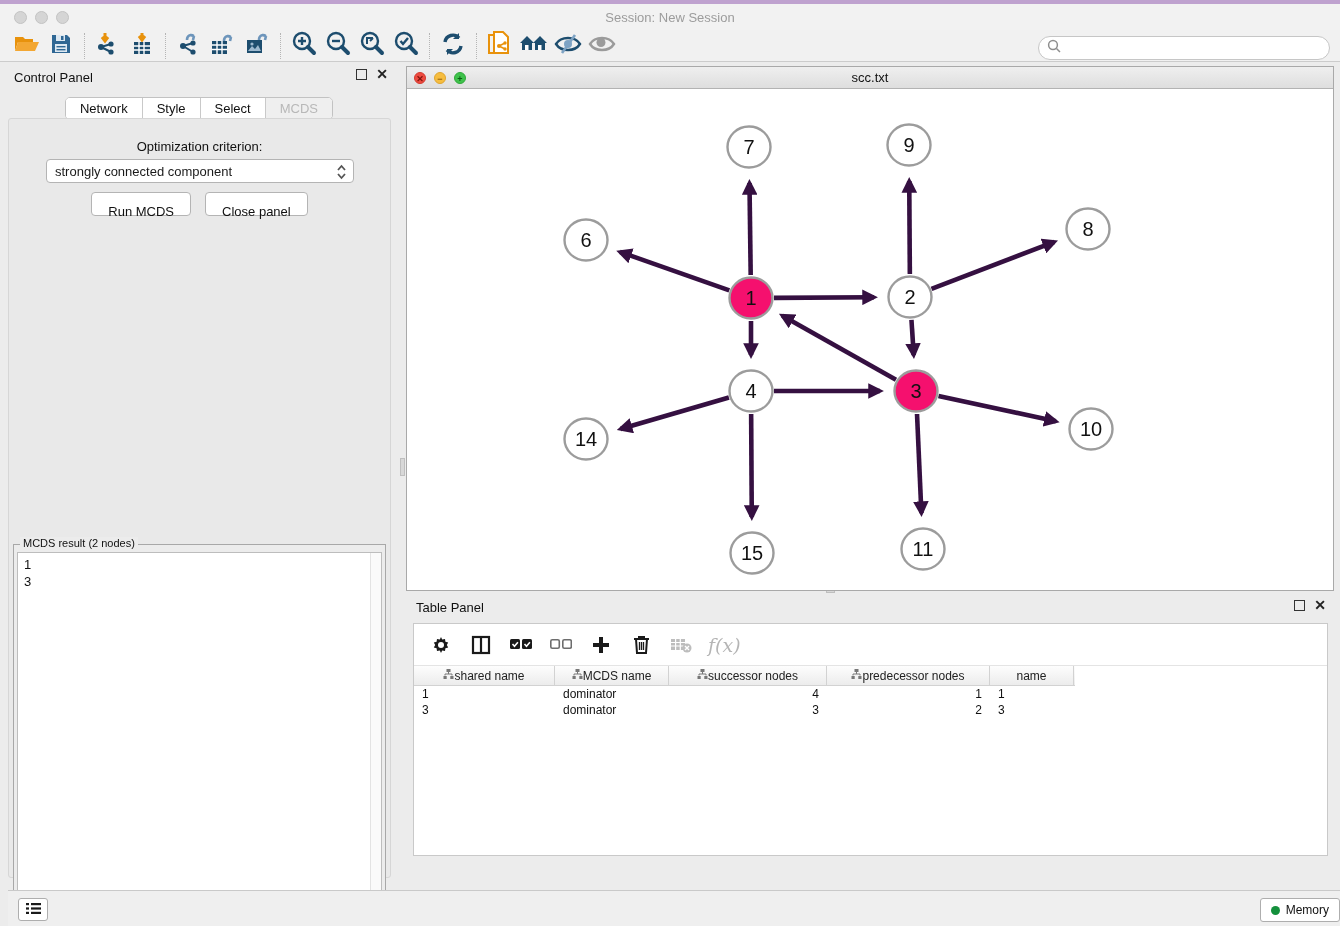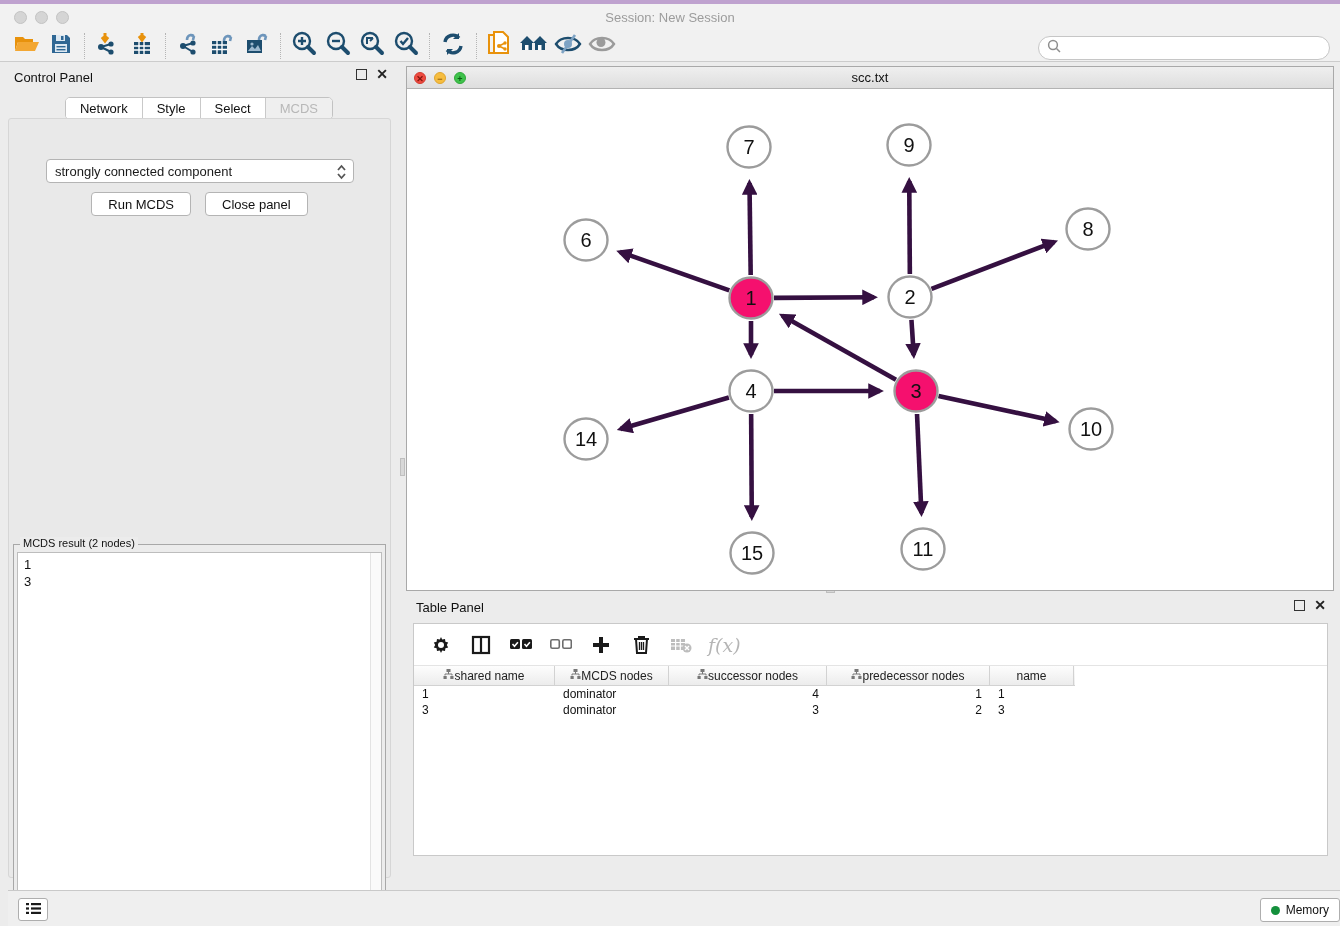--- a/index.html
+++ b/index.html
@@ -31,21 +31,21 @@
   .cp-tabs { position:absolute; left:0; top:35px; width:100%; display:flex; justify-content:center; }
   .seg { display:flex; border:1px solid #c2c2c2; border-radius:5px; overflow:hidden; background:#fff;align-items:flex-end; }
   .seg .seg-item { padding:3px 14px; font-size:13px; background:#fff; color:#111; border-right:1px solid #c9c9c9; cursor:default; }
   .seg .seg-item:last-child { border-right:none; }
   .seg .seg-item.active { background:#efefef; color:#b8b8b8; }
   .cp-body { position:absolute; left:8px; top:56px; width:383px; height:760px; background:#e9e9e9; border:1px solid #d6d6d6; border-radius:3px; }
   .opt-label { text-align:center; margin-top:20px; font-size:13px; color:#111; }
   .dropdown { position:absolute; left:37px; top:40px; width:308px; height:24px; background:#fff; border:1px solid #b4b4b4; border-radius:4px; display:flex; align-items:center; padding:0 8px; font-size:13px; }
   .dropdown .dd-stepper { position:absolute; right:6px; top:4px; }
   .btn-row { position:absolute; left:0; top:73px; width:100%; display:flex; justify-content:center; gap:14px; }
-  .btn { height:24px; padding:4px 16px; background:#ffffff; border:1px solid #b4b4b4; border-radius:4px; font-size:13px; font-family:"Liberation Sans",sans-serif; color:#111; }
+  .btn { height:24px; padding:11px 16px; background:#ffffff; border:1px solid #b4b4b4; border-radius:4px; font-size:13px; font-family:"Liberation Sans",sans-serif; color:#111; }
   .result-fieldset { position:absolute; left:4px; top:425px; width:373px; height:386px; border:1px solid #a8a8a8; background:#ececec; }
   .result-legend { position:absolute; left:6px; top:-8px; background:#ececec; padding:0 3px; font-size:11px; color:#111; }
   .result-area { position:absolute; left:3px; top:7px; right:3px; bottom:4px; background:#ffffff; border:1px solid #bdbdbd; }
   .result-text { padding:3px 6px; font-family:"Liberation Sans",sans-serif; font-size:13px; line-height:17px; white-space:pre; color:#111; }
   .result-scroll { position:absolute; right:0; top:0; width:11px; height:100%; background:#fafafa; border-left:1px solid #e3e3e3; }
   
   .v-splitter-handle { position:absolute; left:400px; top:458px; width:5px; height:18px; background:#d8d8d8; border:1px solid #bfbfbf; }
   .h-splitter-handle { position:absolute; left:826px; top:587px; width:9px; height:6px; background:#d8d8d8; border:1px solid #bfbfbf; }
   
   .net-window { position:absolute; left:406px; top:66px; width:928px; height:525px; background:#ffffff; border:1px solid #a9a9a9; }
@@ -256,20 +256,21 @@
   </div>
   <div class="cp-tabs">
     <div class="seg" id="cp-tabs">
         <div class="seg-item">Network</div>
         <div class="seg-item">Style</div>
         <div class="seg-item">Select</div>
         <div class="seg-item active">MCDS</div>
       </div>
   </div>
   <div class="cp-body">
+    <div class="opt-label">Optimization criterion:</div>
     <div class="dropdown">
       <span>strongly connected component</span>
       <span class="dd-stepper">
         <svg width="11" height="16" viewBox="0 0 11 16">
             <path d="M2 6 L5.5 2 L9 6" fill="none" stroke="#555" stroke-width="1.8"></path>
             <path d="M2 10 L5.5 14 L9 10" fill="none" stroke="#555" stroke-width="1.8"></path>
           </svg></span>
     </div>
     <div class="btn-row">
       <button class="btn">Run MCDS</button>
@@ -416,21 +417,21 @@
               </svg></span>
             <span>shared name</span>
           </div>
           <div class="th" style="width: 114px;">
             <span><svg width="11" height="11" viewBox="0 0 11 11">
                 <rect x="3.5" y="0" width="4" height="3" fill="#777"></rect>
                 <path d="M5.5 3 v2 M2 5 h7 M2 5 v1.5 M9 5 v1.5" stroke="#777" stroke-width="1" fill="none"></path>
                 <rect x="0.5" y="7" width="3.2" height="3" fill="#777"></rect>
                 <rect x="7.3" y="7" width="3.2" height="3" fill="#777"></rect>
               </svg></span>
-            <span>MCDS nodes</span>
+            <span>MCDS name</span>
           </div>
           <div class="th" style="width: 158px;">
             <span><svg width="11" height="11" viewBox="0 0 11 11">
                 <rect x="3.5" y="0" width="4" height="3" fill="#777"></rect>
                 <path d="M5.5 3 v2 M2 5 h7 M2 5 v1.5 M9 5 v1.5" stroke="#777" stroke-width="1" fill="none"></path>
                 <rect x="0.5" y="7" width="3.2" height="3" fill="#777"></rect>
                 <rect x="7.3" y="7" width="3.2" height="3" fill="#777"></rect>
               </svg></span>
             <span>successor nodes</span>
           </div>

